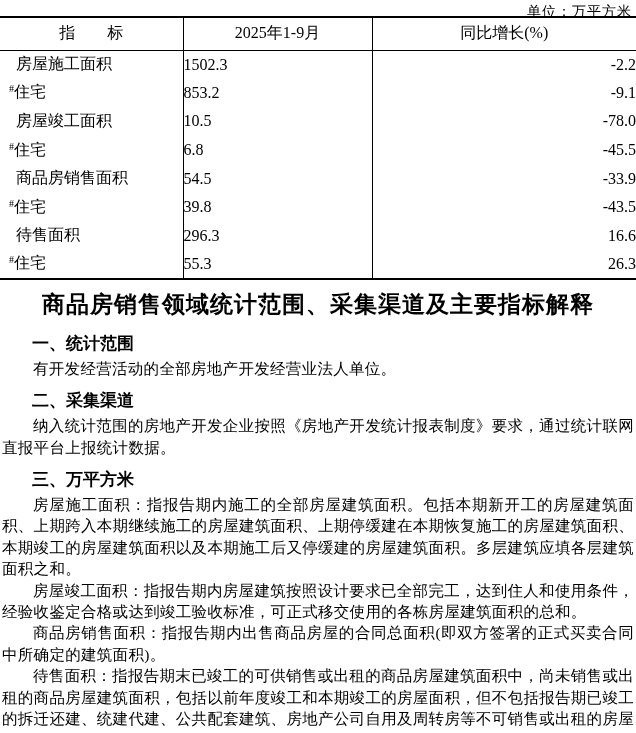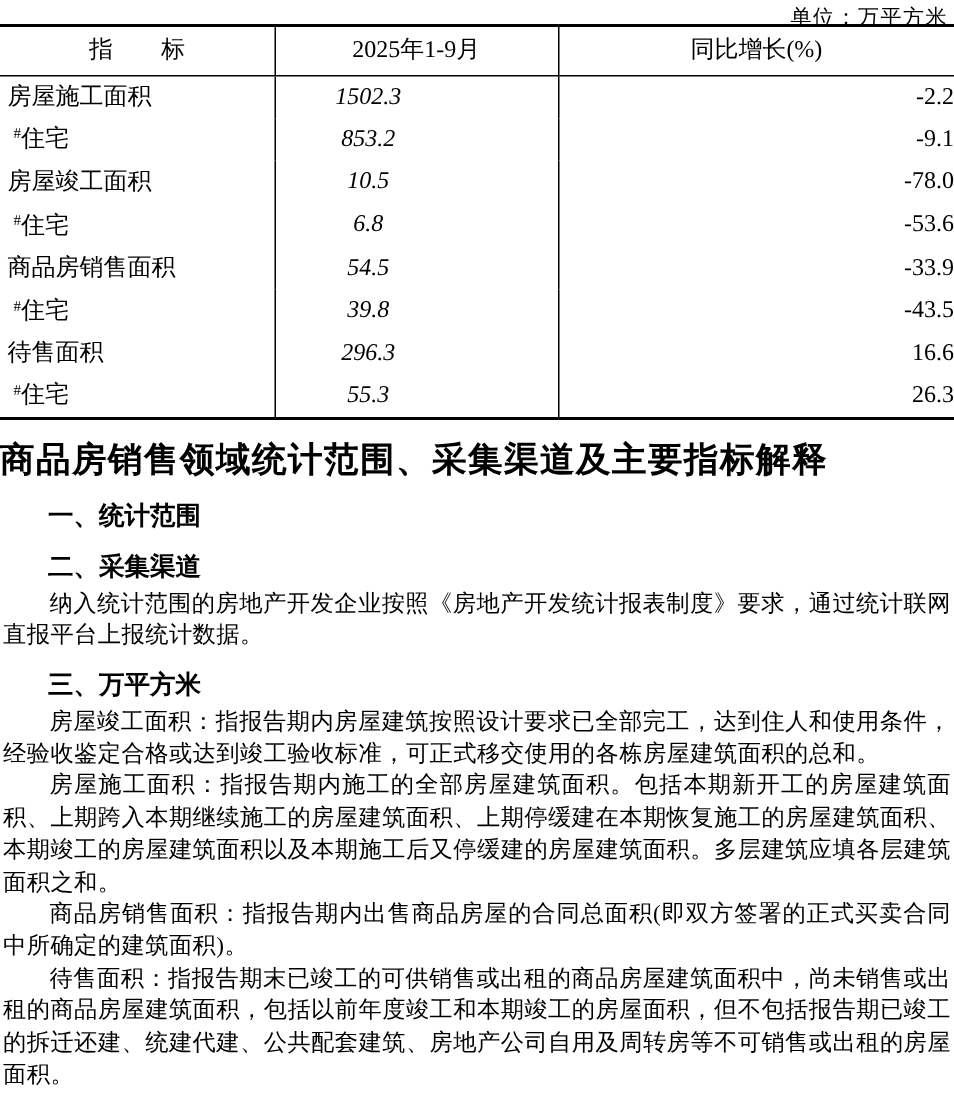--- a/index.html
+++ b/index.html
@@ -25,30 +25,31 @@
   }
   table.stats td { vertical-align: middle; }
   thead td {
     border-bottom: 1.5px solid #000;
     height: 33px;
     text-align: center;
     font-size: 16px;
   }
   tbody td { height: 28.6px; font-size: 16px; }
   td.c2 { border-left: 1.5px solid #000; border-right: 1.5px solid #000; text-align: center; }
-  td.ind { text-align: left; padding-left: 5px; }
+  td.ind { text-align: left; padding-left: 16px; }
   tr.sub td.ind { padding-left: 9px; }
-  td.val { text-align: center; padding-right: 64px; font-style: italic; }
+  td.val { text-align: left; padding-right: 64px; }
   td.yoy { text-align: right; }
   .prefix { font-size: 10px; vertical-align: 5px; letter-spacing: 0; }
   .doc-title {
-    font-family: Liberation Sans, sans-serif;
+    font-family: Liberation Mono, monospace;
     font-weight: bold;
     font-size: 23px;
     letter-spacing: 1px;
+    text-align: center;
     margin-top: 10px;
     line-height: 32px;
   }
   .sec-head {
     font-family: "Liberation Sans", "DejaVu Sans", sans-serif;
     font-weight: bold;
     font-size: 17px;
     margin: 10px 0 2px 32px;
     line-height: 24px;
   }
@@ -91,21 +92,21 @@
       <td class="yoy">-9.1</td>
     </tr>
     <tr>
       <td class="ind"><span>房屋竣工面积</span></td>
       <td class="c2 val">10.5</td>
       <td class="yoy">-78.0</td>
     </tr>
     <tr class="sub">
       <td class="ind"><span class="prefix">#</span><span>住宅</span></td>
       <td class="c2 val">6.8</td>
-      <td class="yoy">-53.6</td>
+      <td class="yoy">-45.5</td>
     </tr>
     <tr>
       <td class="ind"><span>商品房销售面积</span></td>
       <td class="c2 val">54.5</td>
       <td class="yoy">-33.9</td>
     </tr>
     <tr class="sub">
       <td class="ind"><span class="prefix">#</span><span>住宅</span></td>
       <td class="c2 val">39.8</td>
       <td class="yoy">-43.5</td>
@@ -120,26 +121,27 @@
       <td class="c2 val">55.3</td>
       <td class="yoy">26.3</td>
     </tr>
   </tbody>
 </table>
 
 <div class="doc-title">商品房销售领域统计范围、采集渠道及主要指标解释</div>
 
 <div>
   <div class="sec-head">一、统计范围</div>
+  <p class="body-para">有开发经营活动的全部房地产开发经营业法人单位。</p>
 </div>
 
 <div>
   <div class="sec-head">二、采集渠道</div>
   <p class="body-para">纳入统计范围的房地产开发企业按照《房地产开发统计报表制度》要求，通过统计联网直报平台上报统计数据。</p>
 </div>
 
 <div>
   <div class="sec-head">三、万平方米</div>
+  <p class="body-para">房屋施工面积：指报告期内施工的全部房屋建筑面积。包括本期新开工的房屋建筑面积、上期跨入本期继续施工的房屋建筑面积、上期停缓建在本期恢复施工的房屋建筑面积、本期竣工的房屋建筑面积以及本期施工后又停缓建的房屋建筑面积。多层建筑应填各层建筑面积之和。</p>
   <p class="body-para">房屋竣工面积：指报告期内房屋建筑按照设计要求已全部完工，达到住人和使用条件，经验收鉴定合格或达到竣工验收标准，可正式移交使用的各栋房屋建筑面积的总和。</p>
-  <p class="body-para">房屋施工面积：指报告期内施工的全部房屋建筑面积。包括本期新开工的房屋建筑面积、上期跨入本期继续施工的房屋建筑面积、上期停缓建在本期恢复施工的房屋建筑面积、本期竣工的房屋建筑面积以及本期施工后又停缓建的房屋建筑面积。多层建筑应填各层建筑面积之和。</p>
   <p class="body-para">商品房销售面积：指报告期内出售商品房屋的合同总面积(即双方签署的正式买卖合同中所确定的建筑面积)。</p>
   <p class="body-para">待售面积：指报告期末已竣工的可供销售或出租的商品房屋建筑面积中，尚未销售或出租的商品房屋建筑面积，包括以前年度竣工和本期竣工的房屋面积，但不包括报告期已竣工的拆迁还建、统建代建、公共配套建筑、房地产公司自用及周转房等不可销售或出租的房屋面积。</p>
 </div>
 
 </body></html>

